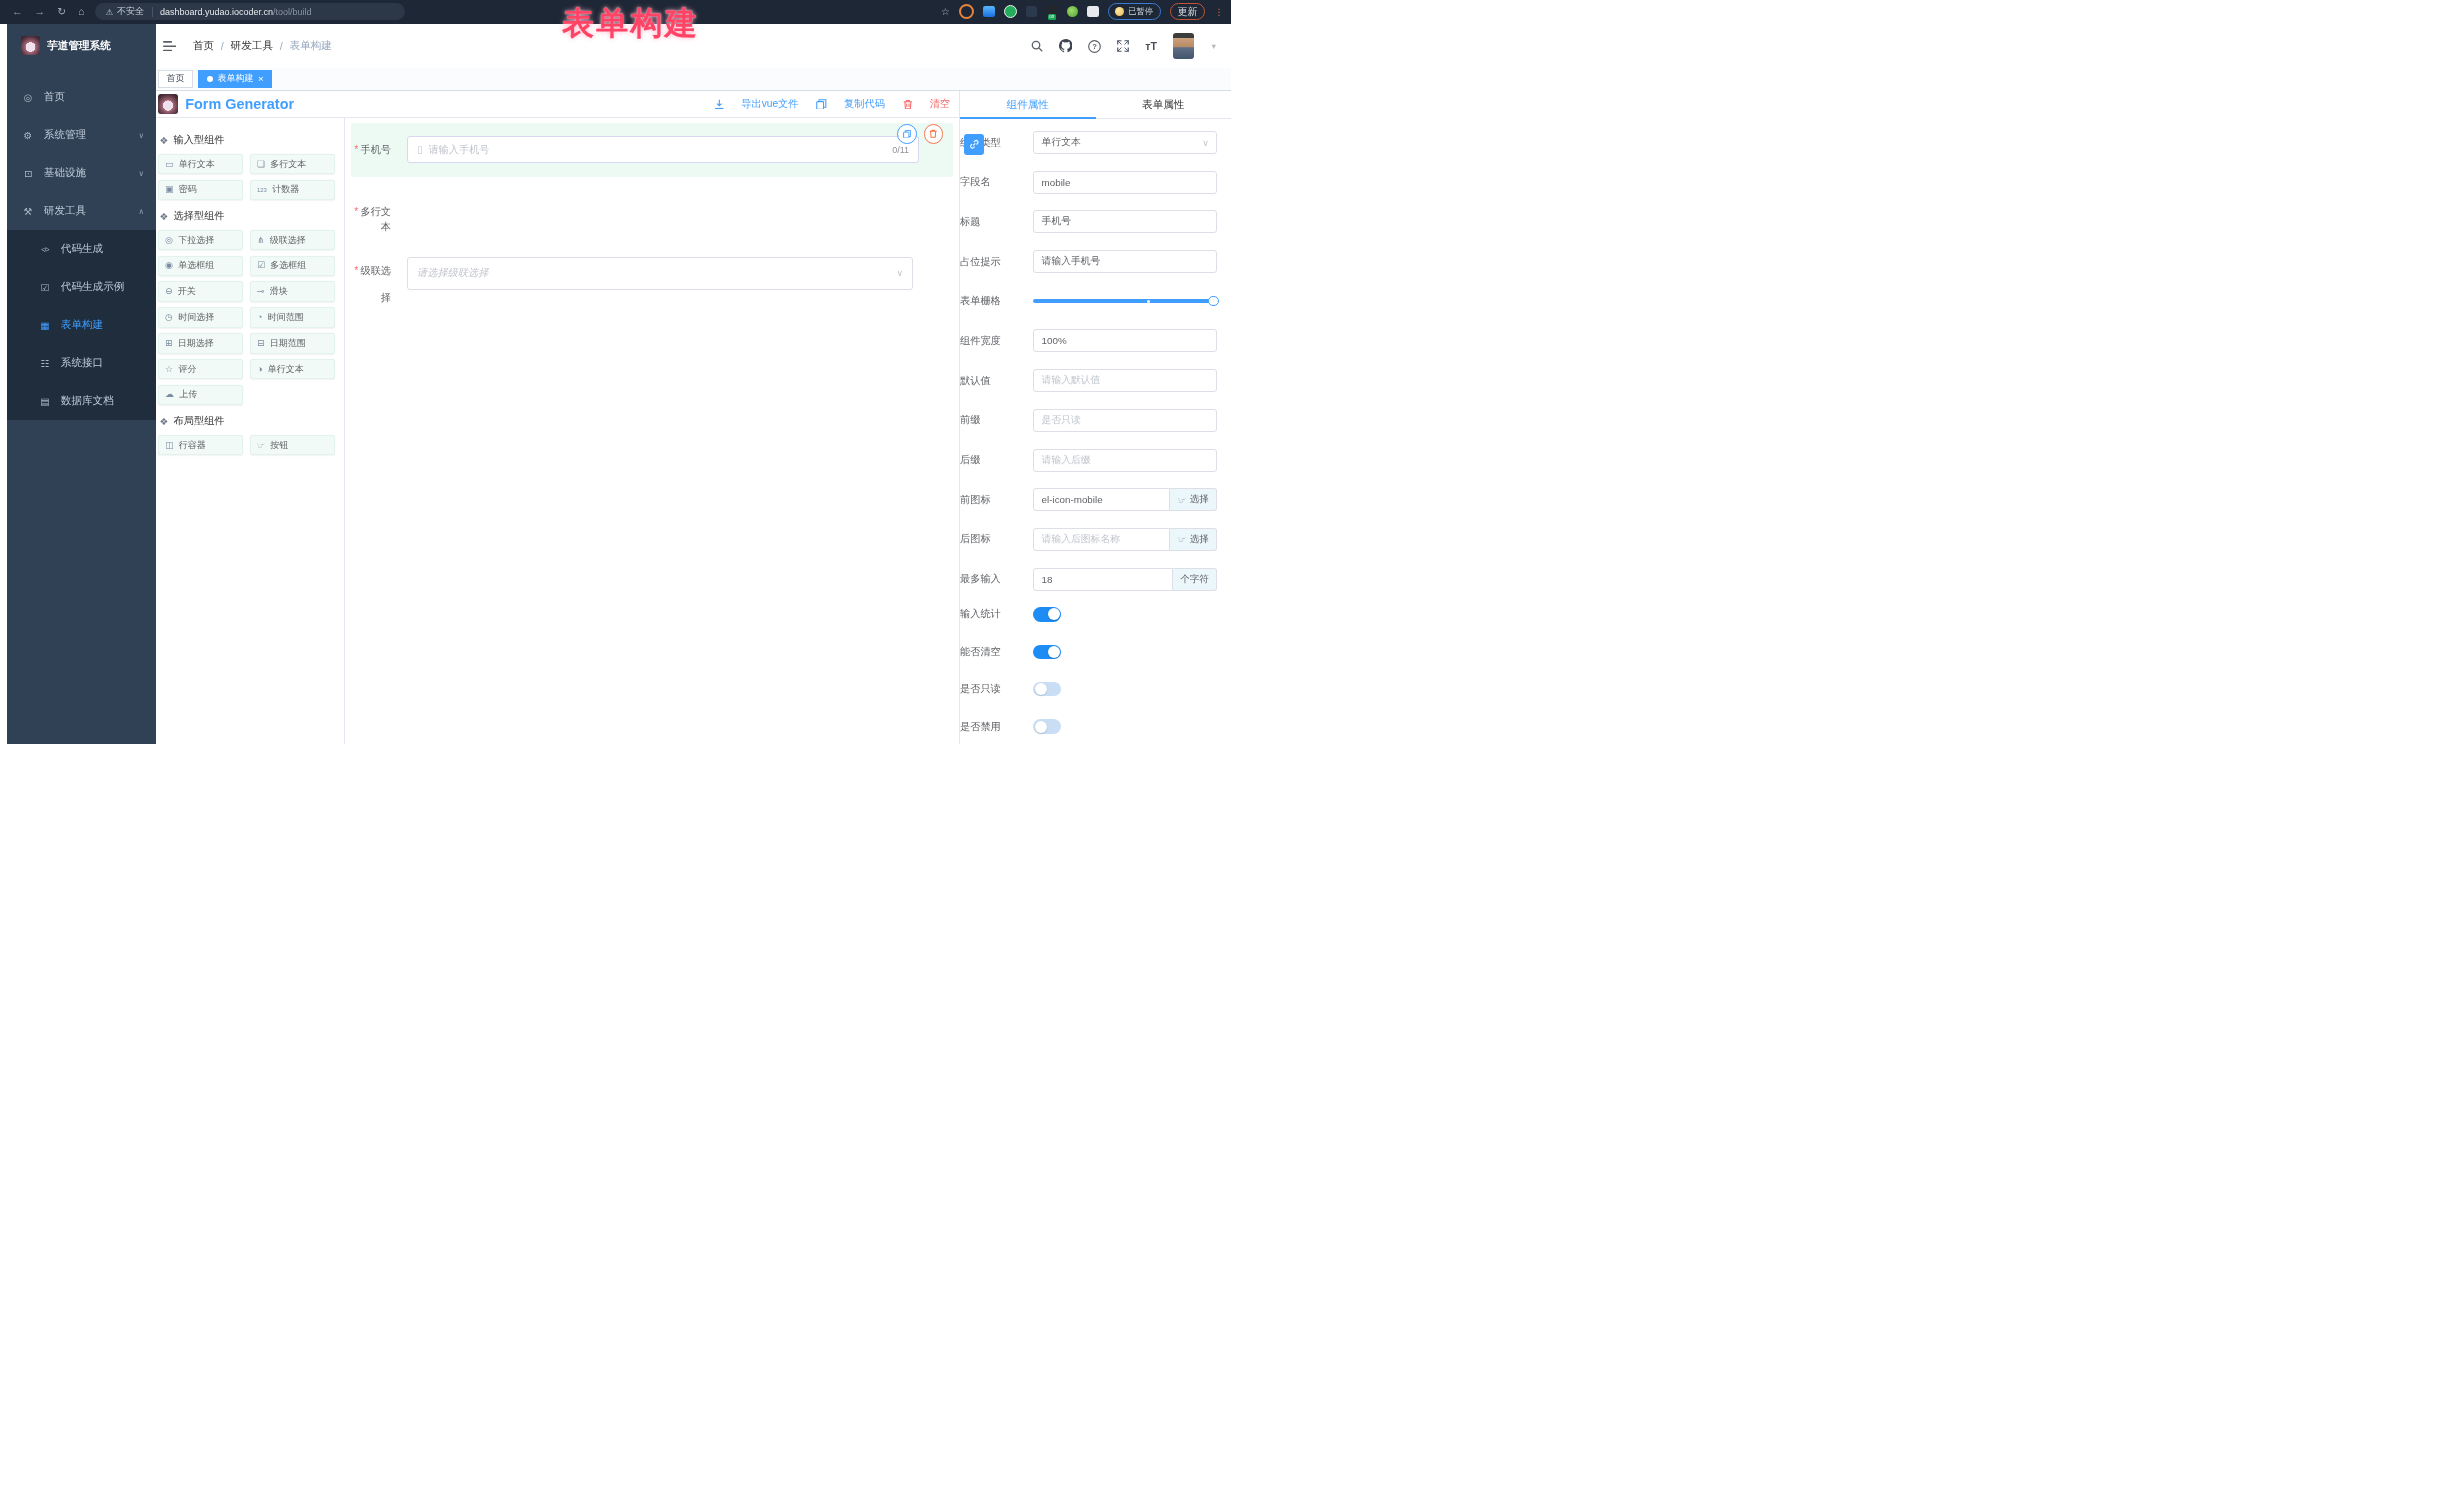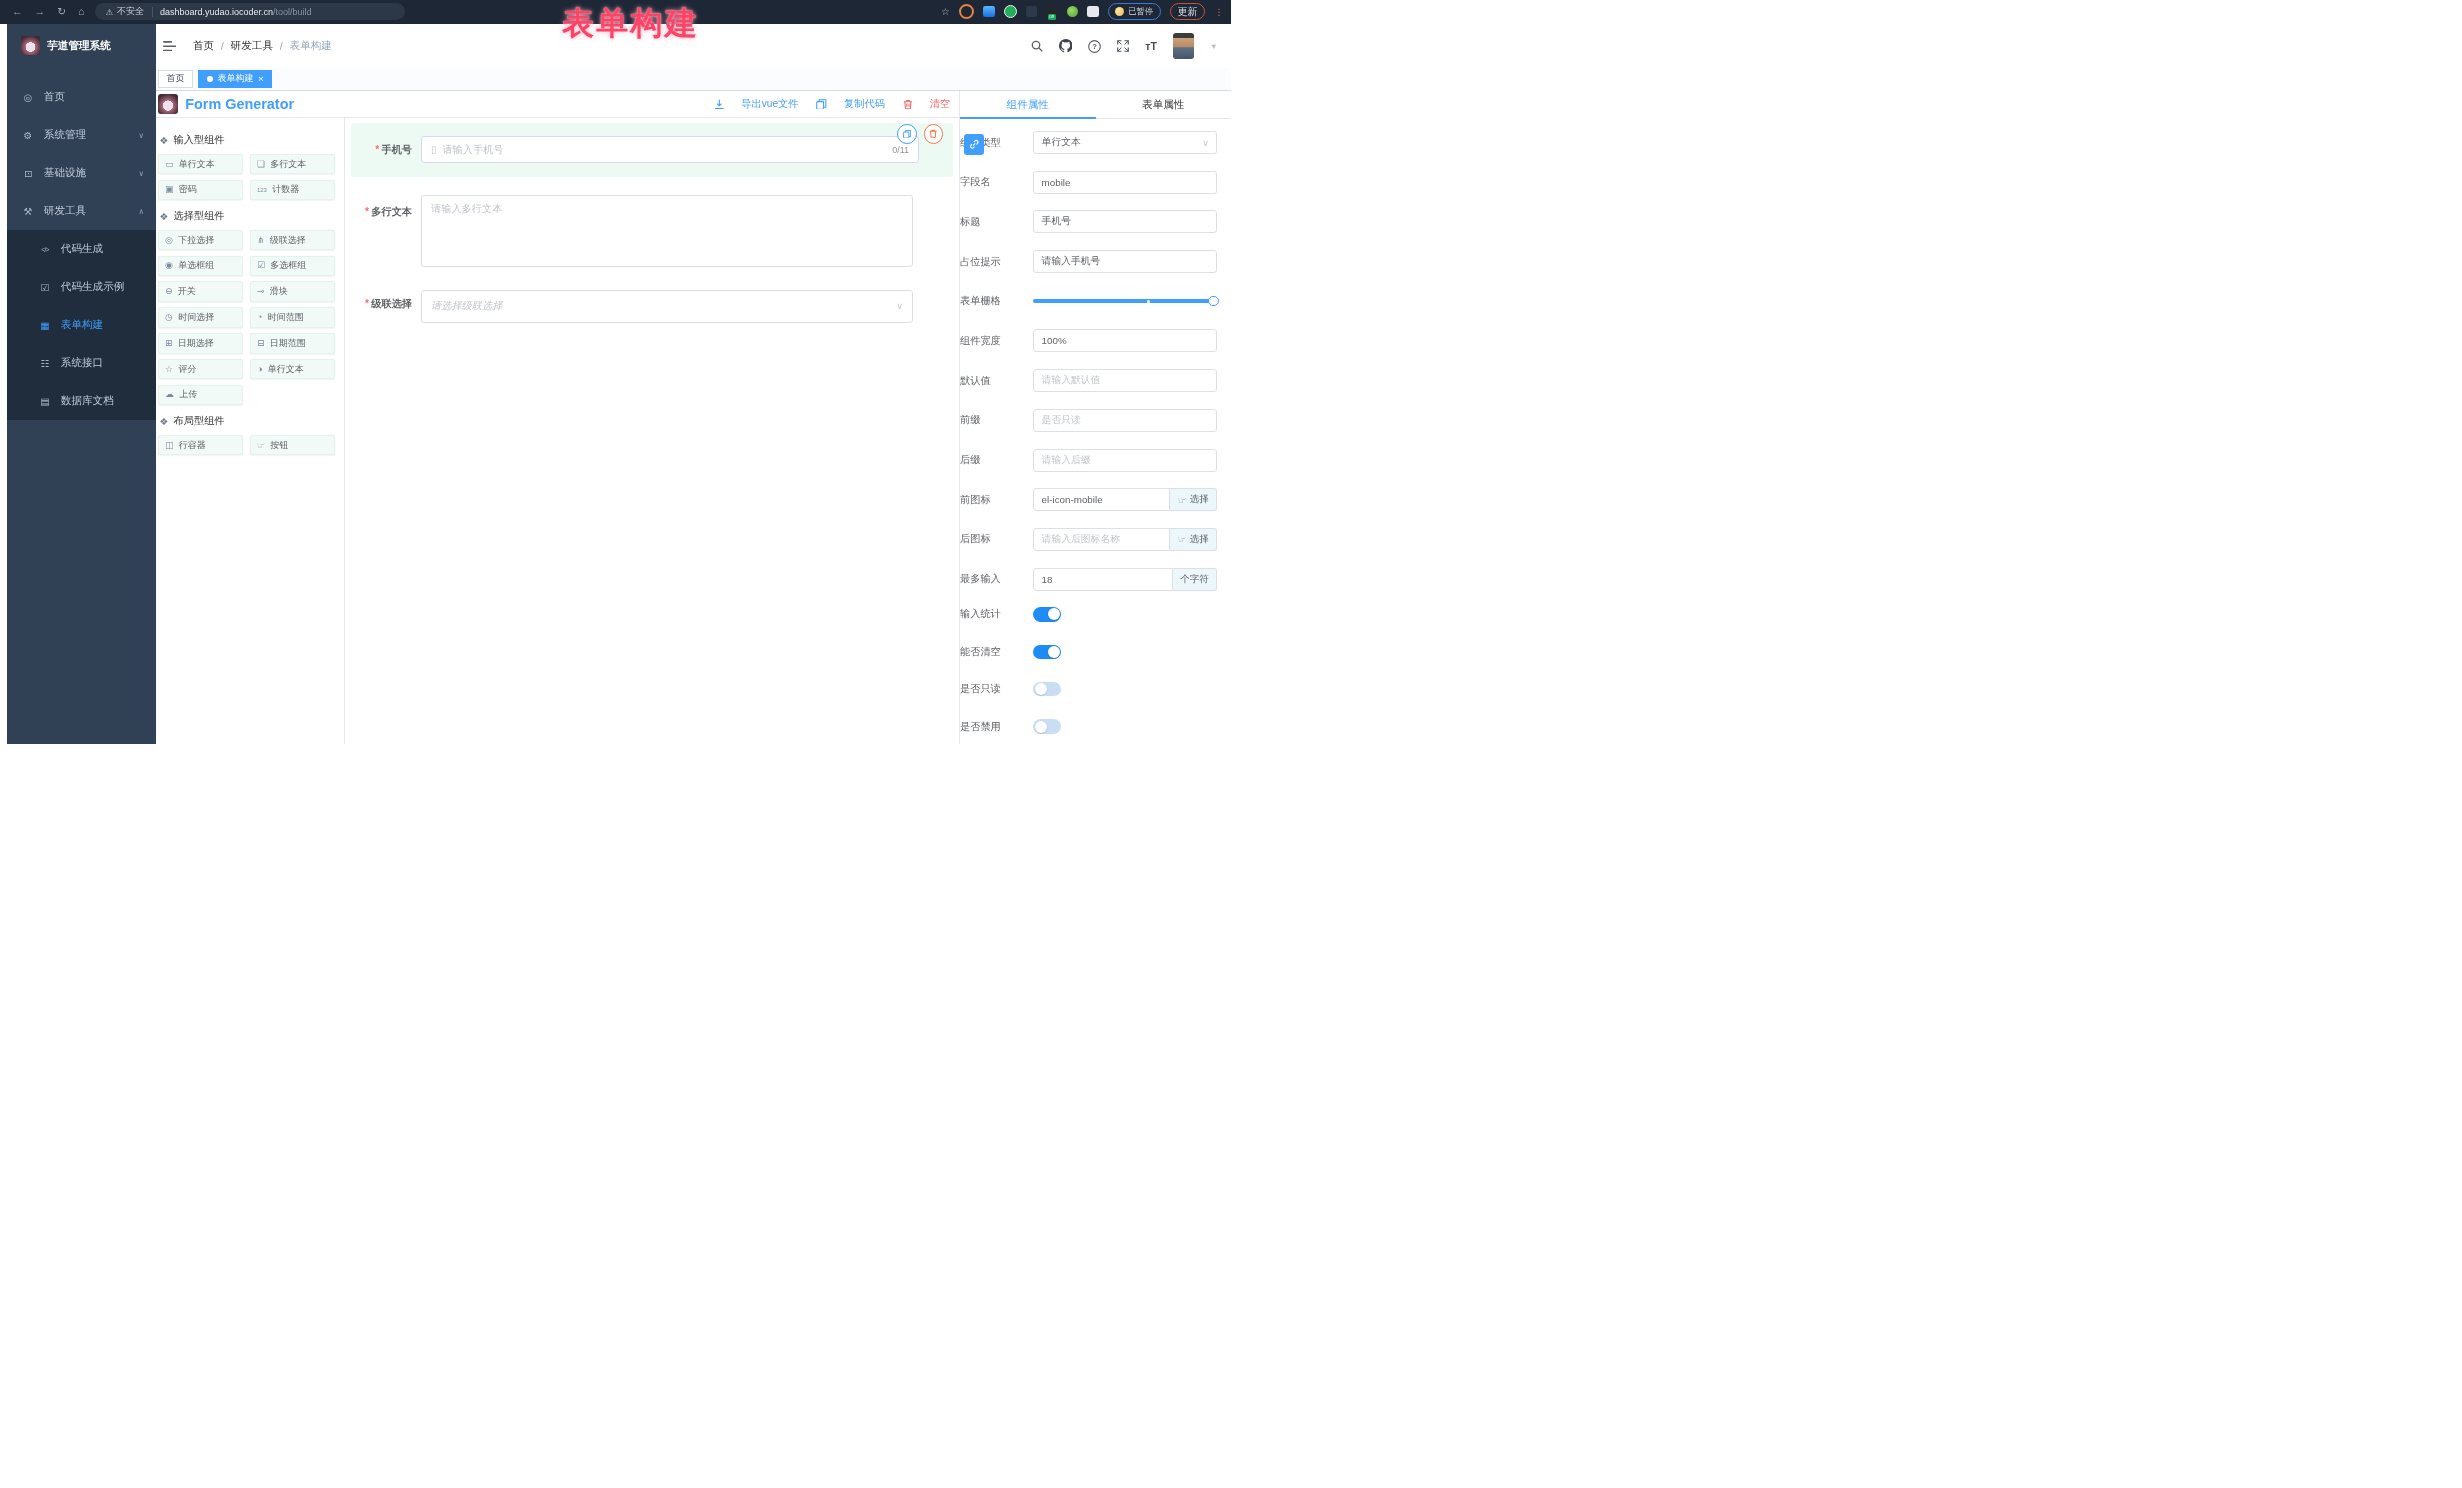--- a/index.html
+++ b/index.html
@@ -89,22 +89,22 @@
     align-items:center;padding:0 6px;gap:5.3px;font-size:9px;color:#606266;cursor:move;
     box-shadow:0 0.8px 1.5px rgba(0,0,0,.05);box-sizing:border-box;}
   .chip-ic{color:#7b8ba0;font-size:9px;line-height:1;flex-shrink:0;}
   .chip-ic.tiny{font-size:6px;letter-spacing:0;}
   
   .canvas{position:absolute;left:345px;top:118px;width:614px;bottom:0;background:#fff;
     padding:3px 6px;box-sizing:border-box;}
   .field-block{position:relative;border-radius:3px;}
   .field-block.selected{background:#edfaf4;padding:13.6px 34px 13.6px 0;margin-top:1.5px;}
   .frow{display:flex;}
-  .flabel{width:70px;text-align:right;padding-right:9px;font-size:10.2px;color:#606266;
-    flex-shrink:0;box-sizing:border-box;font-weight:bold;}
+  .flabel{width:56px;text-align:right;padding-right:16px;font-size:10.2px;color:#606266;
+    flex-shrink:0;box-sizing:border-box;}
   .req{color:#f56c6c;margin-right:2.3px;}
   .fcontrol{flex:1;}
   .el-input{height:27px;border:0.8px solid #d7d9f2;border-radius:3px;background:#fff;display:flex;
     align-items:center;padding:0 9px;gap:6px;box-sizing:border-box;font-size:10.2px;}
   .ph{color:#c0c4cc;}
   .in-ic{color:#c0c4cc;font-size:9.8px;}
   .counter{margin-left:auto;font-size:9px;color:#909399;}
   .mini-btn{position:absolute;width:19.7px;height:19.7px;border-radius:50%;background:#fff;display:flex;
     align-items:center;justify-content:center;cursor:pointer;box-sizing:border-box;}
   .mini-copy{border:0.8px solid #409eff;color:#409eff;top:1.5px;right:36px;}
@@ -448,25 +448,20 @@
     <span class="mini-btn mini-del">
       <svg width="8.3" height="9" viewBox="0 0 13 14" stroke="#f5764c" stroke-width="1.6" fill="none">
           <path d="M1 3.5h11M4.5 3.5V2h4v1.5M2.5 3.5l.7 9.5h6.6l.7-9.5"></path>
         </svg>
     </span>
   </div>
 
   <div class="field-block block-textarea">
     <div class="frow">
       <span class="flabel lbl-top"><span class="req">*</span><span>多行文本</span></span>
-      <div class="fcontrol">
-        <div class="el-textarea">
-          <span class="ph">请输入多行文本</span>
-        </div>
-      </div>
     </div>
   </div>
 
   <div class="field-block block-select">
     <div class="frow">
       <span class="flabel lbl-mid"><span class="req">*</span><span>级联选择</span></span>
       <div class="fcontrol">
         <div class="el-select">
           <span class="ph">请选择级联选择</span>
           <span class="sel-arrow">∨</span>

